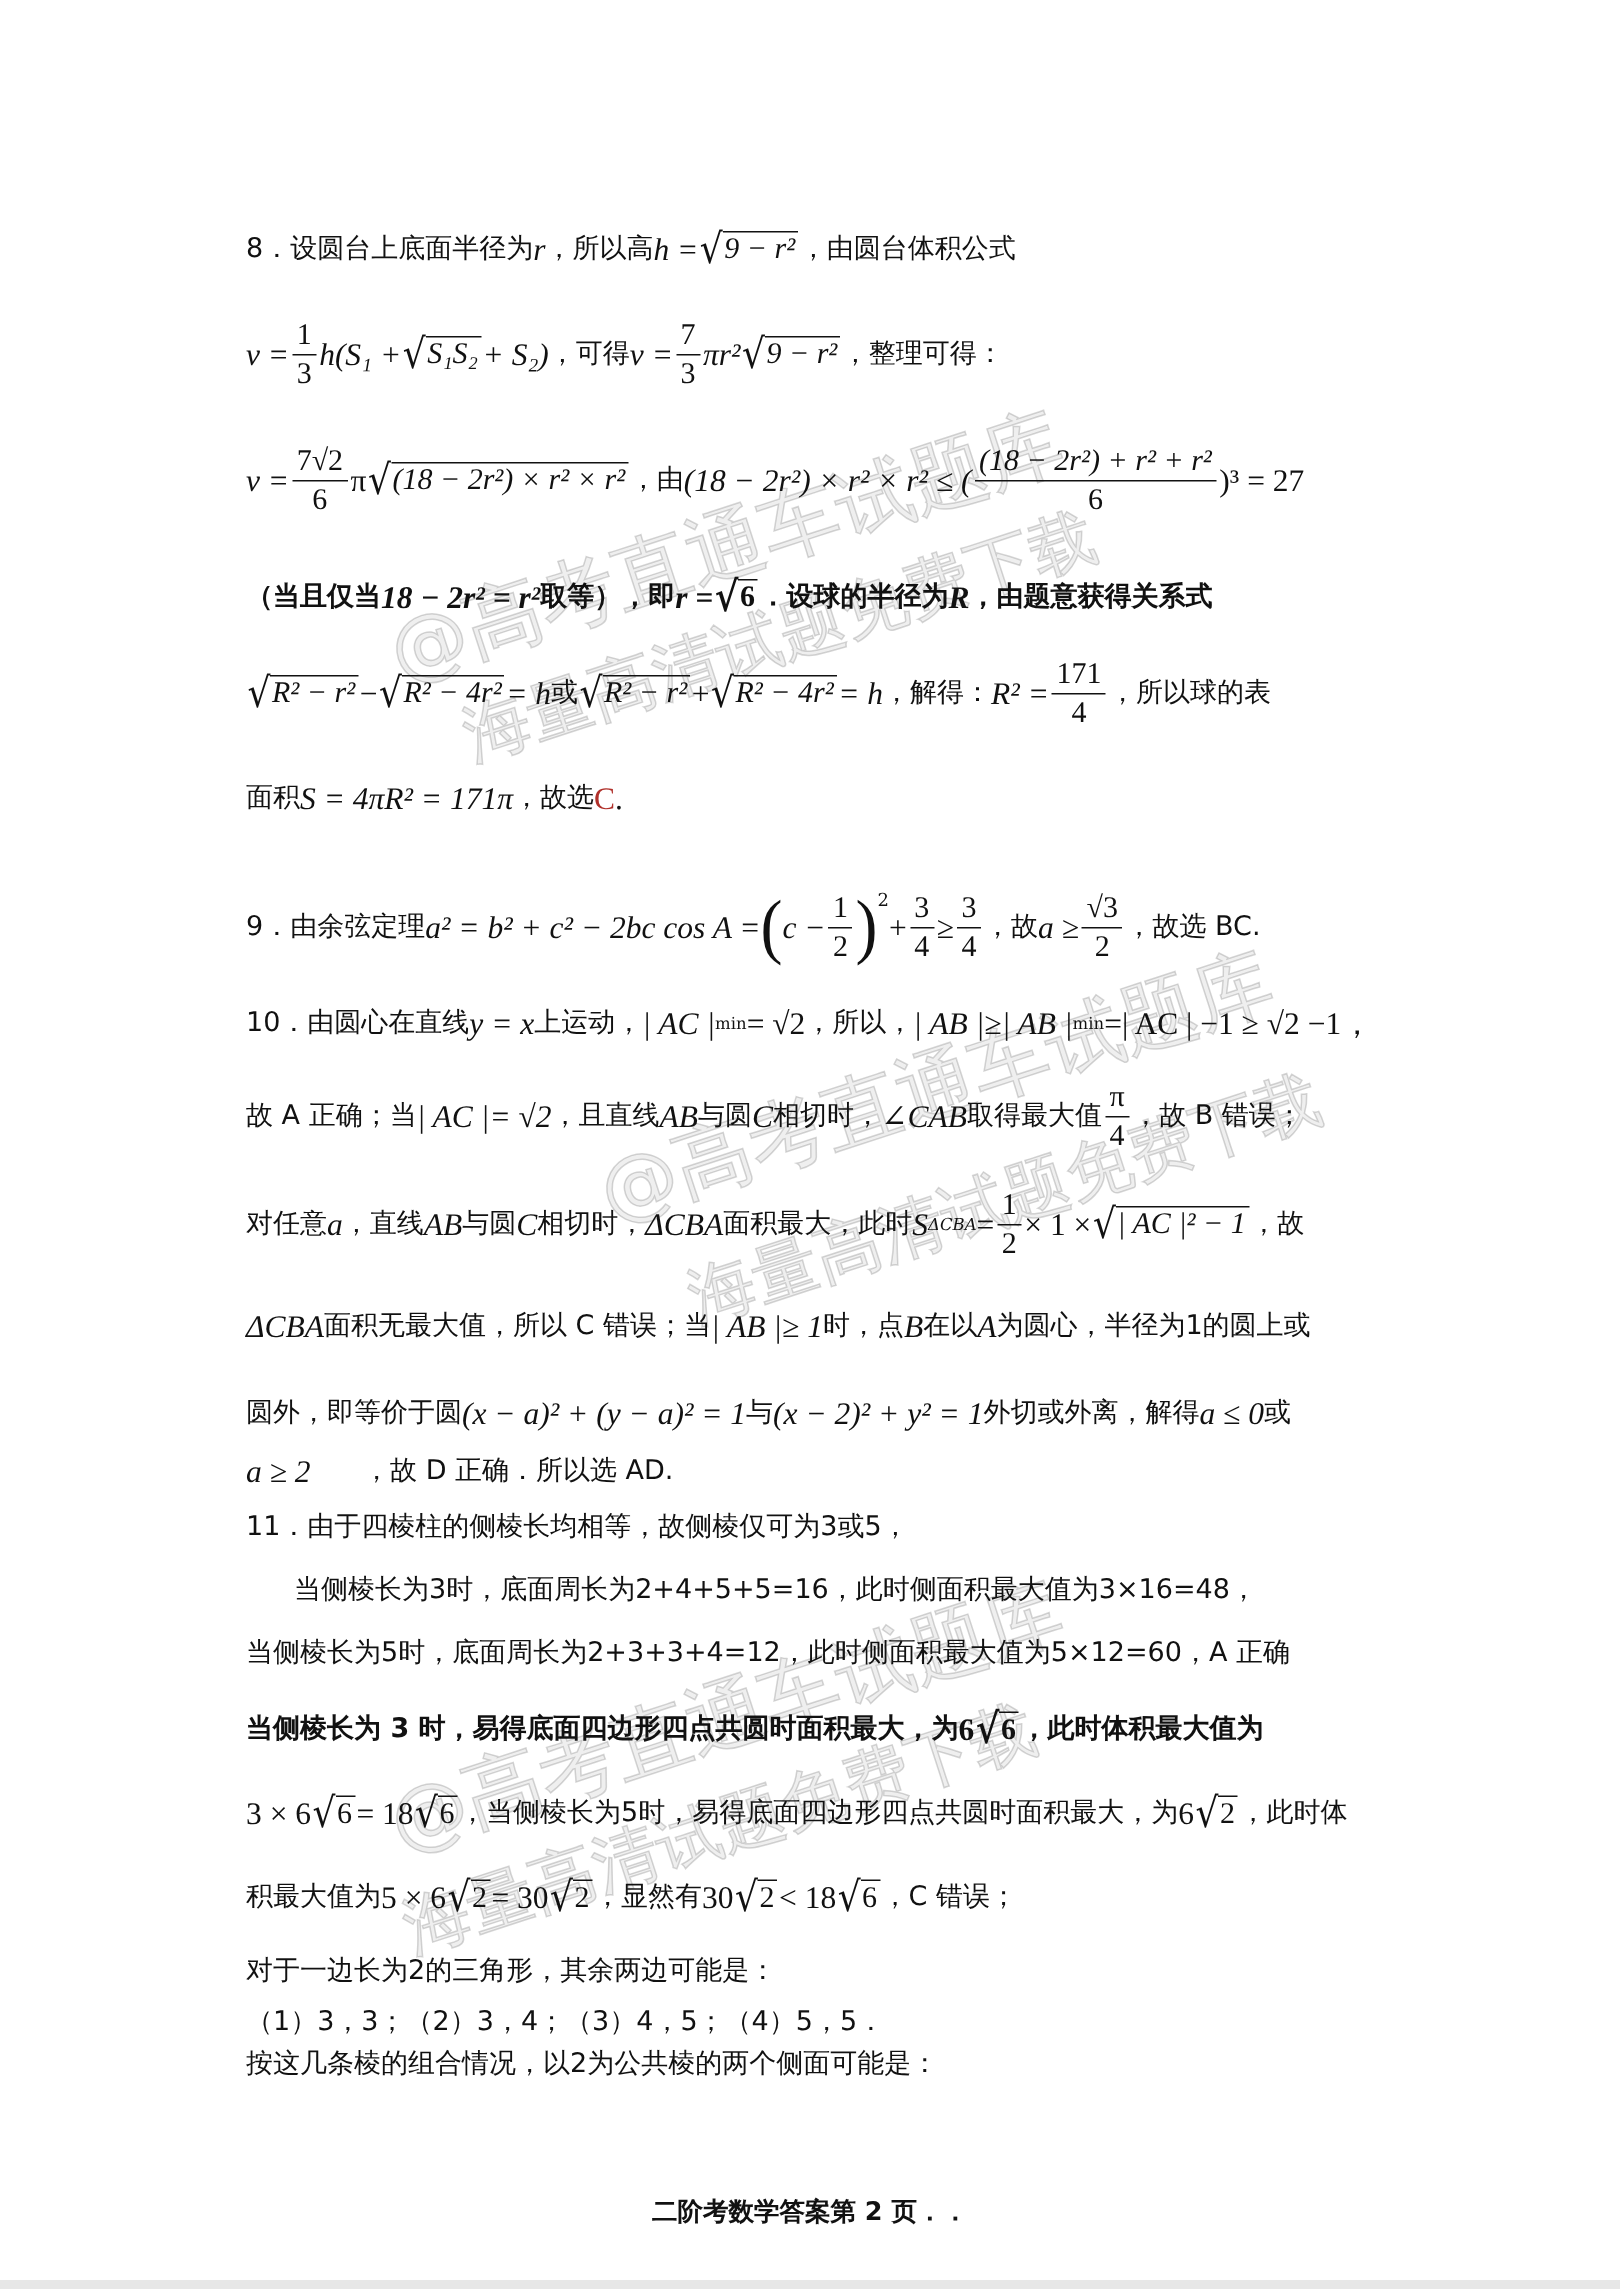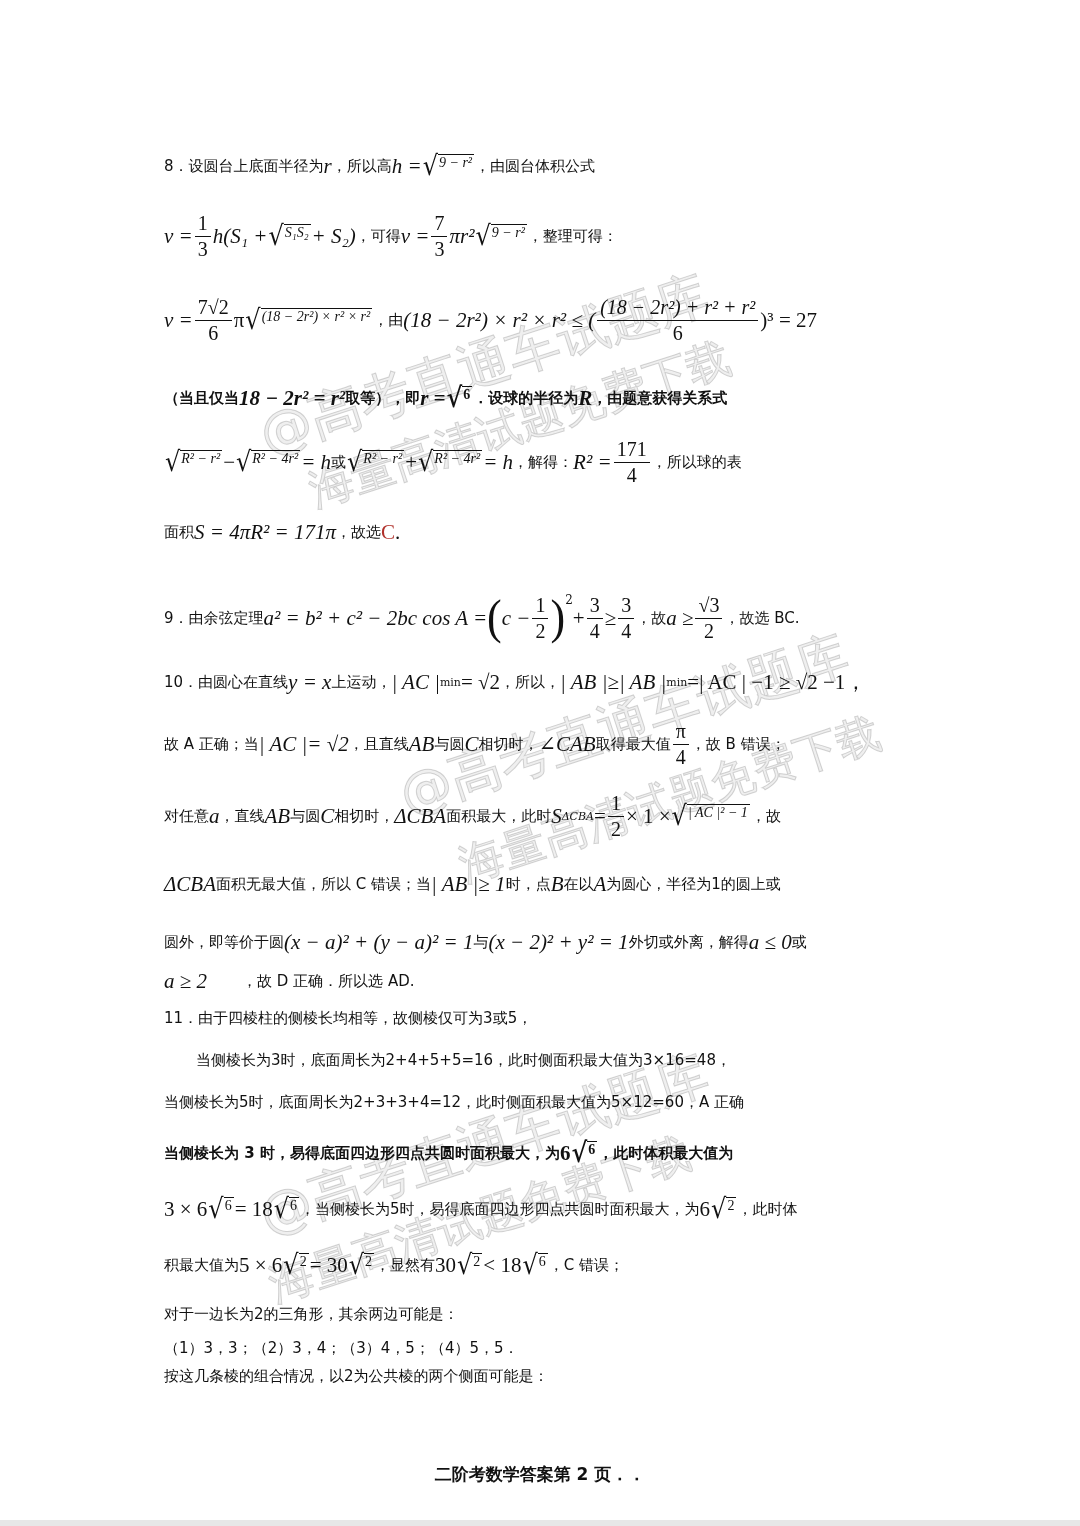--- a/index.html
+++ b/index.html
@@ -3,28 +3,28 @@
 <meta charset="utf-8">
 <style>
   html,body{margin:0;padding:0;background:#ffffff;}
   body{width:1080px;height:1526px;position:relative;overflow:hidden;
        font-family:"DejaVu Serif","Liberation Serif",serif;color:#111;}
   .page{position:absolute;left:0;top:0;width:1080px;height:1526px;}
   .line{position:absolute;left:164px;white-space:nowrap;font-size:17px;line-height:1;
         display:flex;align-items:center;}
   .line .m{font-family:"Liberation Serif","DejaVu Serif",serif;font-size:21px;}
   .line .i{font-style:italic;}
-  .zh{font-family:"DejaVu Sans","Liberation Sans",sans-serif;font-size:15px;}
+  .zh{font-family:"DejaVu Sans","Liberation Sans",sans-serif;font-size:18px;}
   .frac{display:inline-flex;flex-direction:column;align-items:center;vertical-align:middle;
         margin:0 2px;font-family:"Liberation Serif",serif;font-size:20px;line-height:1.15;}
   .frac .num{border-bottom:1.3px solid #111;padding:0 3px 1px;}
   .frac .den{padding:1px 3px 0;}
   .sqrt{display:inline-flex;align-items:stretch;margin:0 1px;}
   .sqrt .rad{font-size:24px;line-height:1;transform:scaleY(1.15);}
-  .sqrt .body{border-top:1.3px solid #111;padding:1px 2px 0 1px;font-family:"Liberation Serif",serif;font-size:14px;}
+  .sqrt .body{border-top:1.3px solid #111;padding:1px 2px 0 1px;font-family:"Liberation Serif",serif;font-size:20px;}
   sup{font-size:12px;vertical-align:9px;}
   sub{font-size:11px;vertical-align:-4px;}
   .red{color:#b0302a;}
   .big-paren{font-size:44px;font-family:"Liberation Serif",serif;line-height:1;transform:scaleY(1.1);font-weight:300;}
   .footer{position:absolute;left:0;width:1080px;top:1463px;text-align:center;
           font-family:"DejaVu Sans",sans-serif;font-size:17px;font-weight:bold;}
   .watermark{position:absolute;color:rgba(120,120,120,0.12);font-family:"DejaVu Sans",sans-serif;
              font-size:52px;transform:rotate(-18deg);white-space:nowrap;pointer-events:none;
              -webkit-text-stroke:1px rgba(90,90,90,0.25);}
   .bottom-rule{position:absolute;left:0;top:1520px;width:1080px;height:6px;background:#e7e7e7;}

